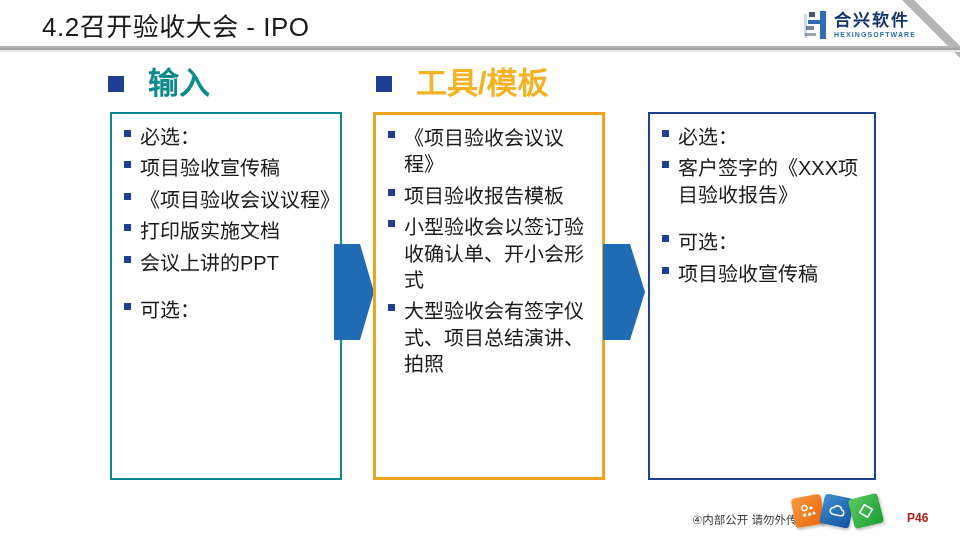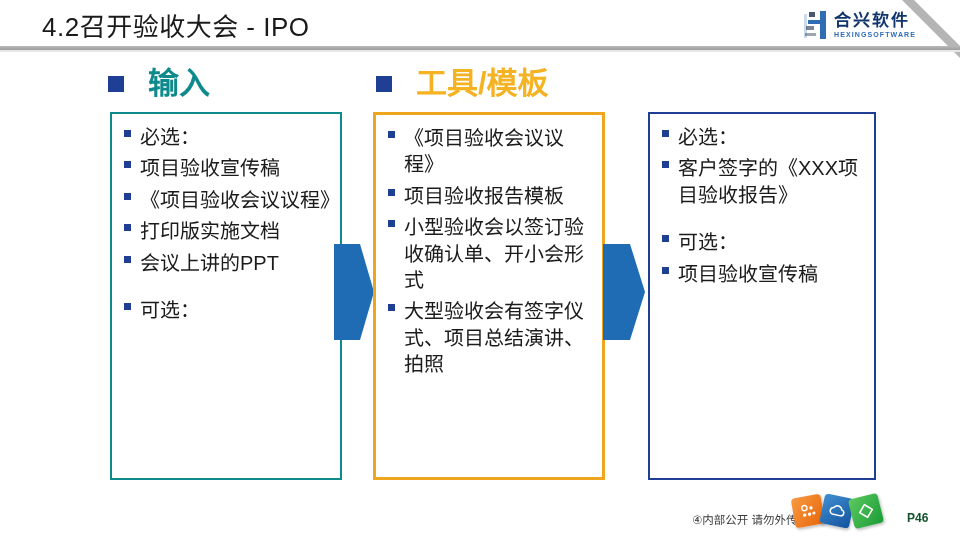--- a/index.html
+++ b/index.html
@@ -51,21 +51,21 @@
     width:7px;height:7px;background:#1f3f94;flex:none;margin-top:6px;
   }
   ul.items li .tx{flex:1;}
   ul.items li.spacer{height:16px;margin:0;}
 
   
   .chev{position:absolute;}
 
   
   .footer-note{position:absolute;font-size:11.5px;color:#3a3a3a;white-space:nowrap;}
-  .page-num{position:absolute;font-size:12px;font-weight:bold;color:#14532d;}
+  .page-num{position:absolute;font-size:12px;font-weight:bold;color:#b91c1c;}
   .cubes{position:absolute;display:flex;align-items:flex-end;}
   .cube{width:30px;height:30px;border-radius:4px;position:relative;margin-right:-3px;
         box-shadow:1px 2px 3px rgba(0,0,0,.25);}
   .cube .gl{position:absolute;inset:0;display:flex;align-items:center;justify-content:center;}
 </style>
 </head>
 <body>
 
 <div class="slide">
 

